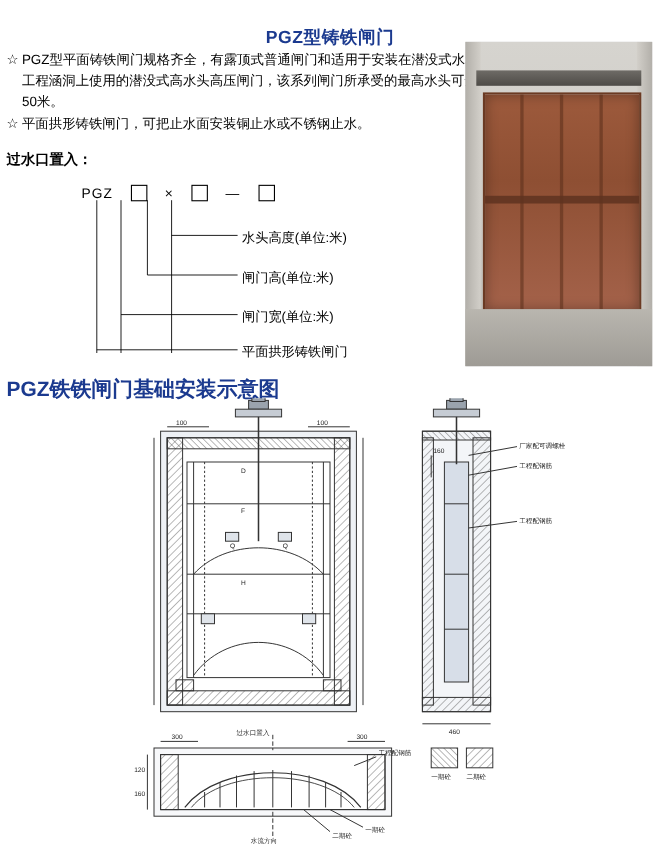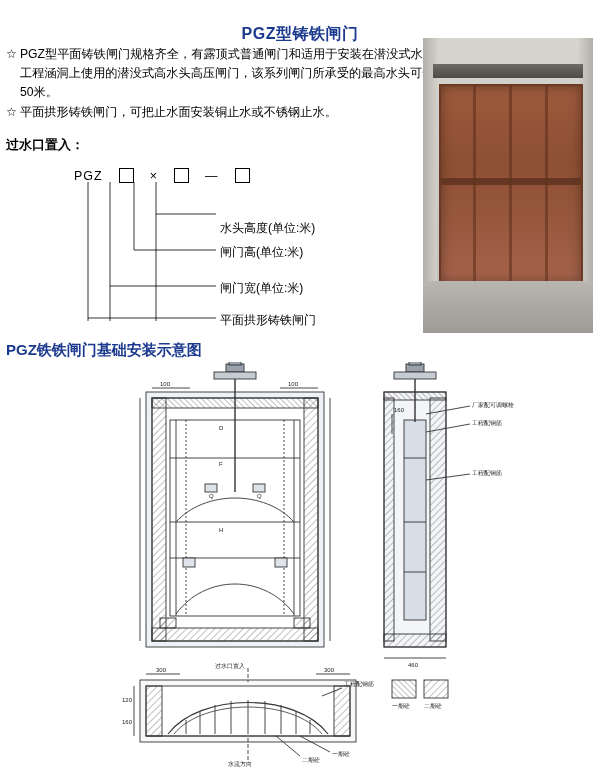--- a/index.html
+++ b/index.html
@@ -121,21 +121,21 @@
     position: absolute;
     font-size: 12px;
     white-space: nowrap;
   }
 
   .sec-title-2 {
     position: absolute;
     left: 6px; top: 341px;
     color: #1b3a8f;
     font-weight: bold;
-    font-size: 15px;
+    font-size: 19px;
   }
 
   .draw {
     position: absolute;
     left: 0; top: 362px;
     width: 600px; height: 410px;
   }
 </style>
 </head>
 <body>
@@ -180,21 +180,21 @@
       <path d="M150,26 L150,216" stroke="#000" stroke-width="0.8" fill="none"></path>
       <path d="M104,26 L104,216" stroke="#000" stroke-width="0.8" fill="none"></path>
       <path d="M82,26 L82,216" stroke="#000" stroke-width="0.8" fill="none"></path>
       <path d="M150,58 L210,58" stroke="#000" stroke-width="0.8" fill="none"></path>
       <path d="M128,26 L128,94 L210,94" stroke="#000" stroke-width="0.8" fill="none"></path>
       <path d="M104,130 L210,130" stroke="#000" stroke-width="0.8" fill="none"></path>
       <path d="M82,162 L210,162" stroke="#000" stroke-width="0.8" fill="none"></path>
       <path d="M150,58 L150,58" stroke="#000" stroke-width="0.8" fill="none"></path>
     </svg>
 
-    <div class="mlabel" style="left:214px; top:64px">水头高度(单位:米)</div>
+    <div class="mlabel" style="left:214px; top:52px">水头高度(单位:米)</div>
     <div class="mlabel" style="left:214px; top:88px">闸门高(单位:米)</div>
     <div class="mlabel" style="left:214px; top:124px">闸门宽(单位:米)</div>
     <div class="mlabel" style="left:214px; top:156px">平面拱形铸铁闸门</div>
   </div>
 
   <div class="sec-title-2">PGZ铁铁闸门基础安装示意图</div>
 
   <svg class="draw" viewBox="0 0 600 410">
     <defs>
       <pattern id="hatch" width="5" height="5" patternUnits="userSpaceOnUse" patternTransform="rotate(45)">

